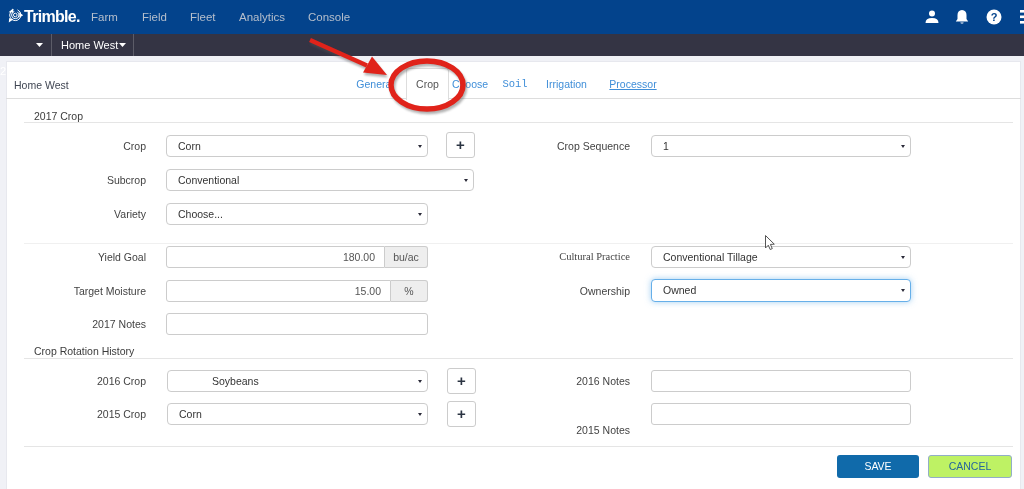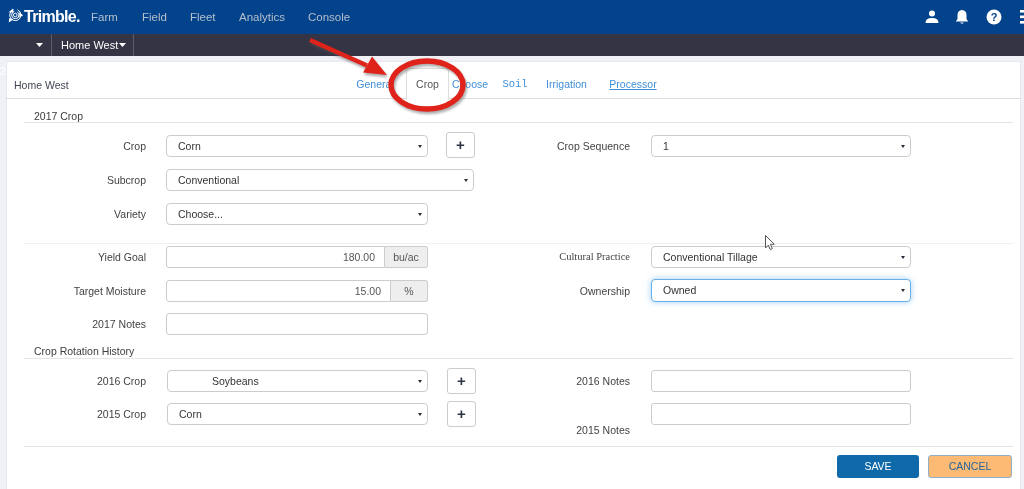--- a/index.html
+++ b/index.html
@@ -45,21 +45,21 @@
   font-size:10.5px; color:#555; line-height:20px;padding-left:20px; }
 .inp.num { text-align:right; padding-right:9px; border-radius:3px 0 0 3px; }
 .addon { position:absolute; height:22px; background:#eee; border:1px solid #ccc; border-left:none;
   border-radius:0 3px 3px 0; font-size:10.5px; color:#555; line-height:20px; text-align:center; }
 .plus { position:absolute; width:29px; height:26px; background:#fff; border:1px solid #ccc; border-radius:3px;
   text-align:center; line-height:24px; font-size:15px; font-weight:bold; color:#2b3442; }
 
 
 #save { position:absolute; left:837px; top:455px; width:82px; height:23px; background:#106aaa;
   border-radius:3px; color:#fff; font-size:10.5px; text-align:center; line-height:23px; }
-#cancel { position:absolute; left:928px; top:455px; width:84px; height:23px; background:#fdba74;
+#cancel { position:absolute; left:928px; top:455px; width:84px; height:23px; background:#bef264;
   border:1px solid #92aec7; border-radius:3px; color:#26669c; font-size:10.5px; text-align:center; line-height:21px; }
 
 #annot { position:absolute; left:0; top:0; width:1024px; height:489px; pointer-events:none; z-index:9; }
 </style>
 </head>
 <body>
 
 <div id="nav">
   <svg class="icon" style="left:8px;top:7px" width="16" height="17" viewBox="0 0 16 17">
     <g fill="none" stroke="#fff">

